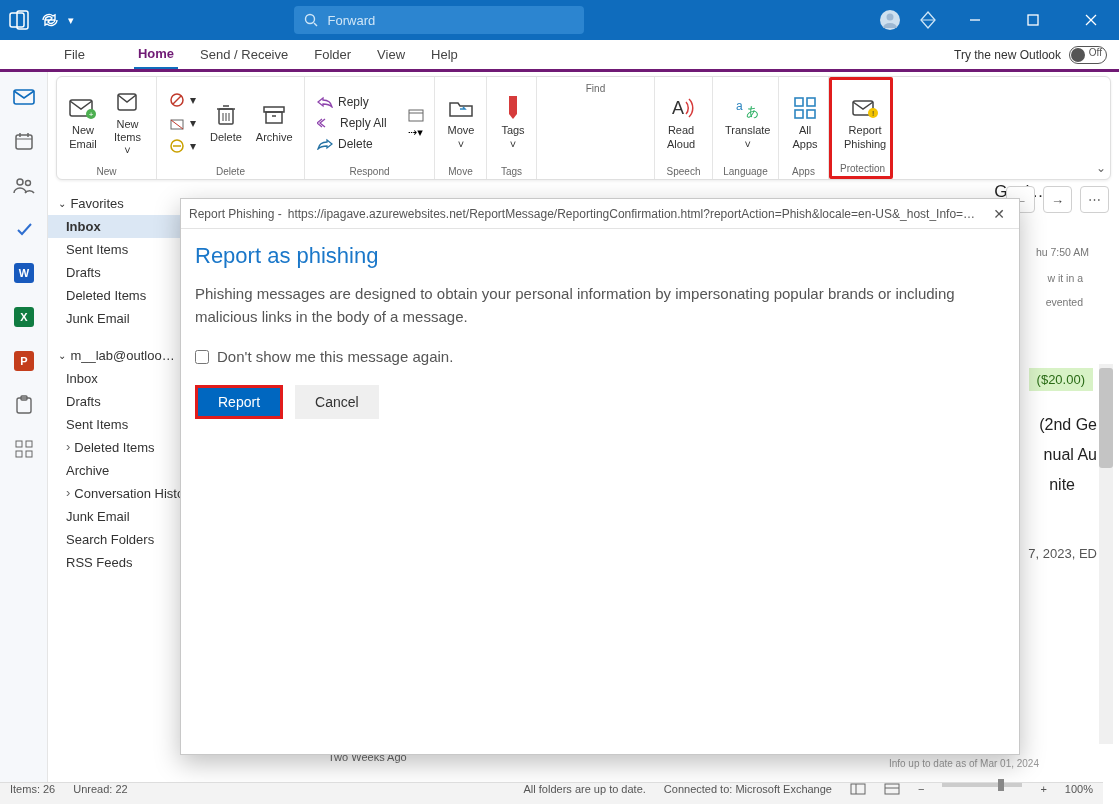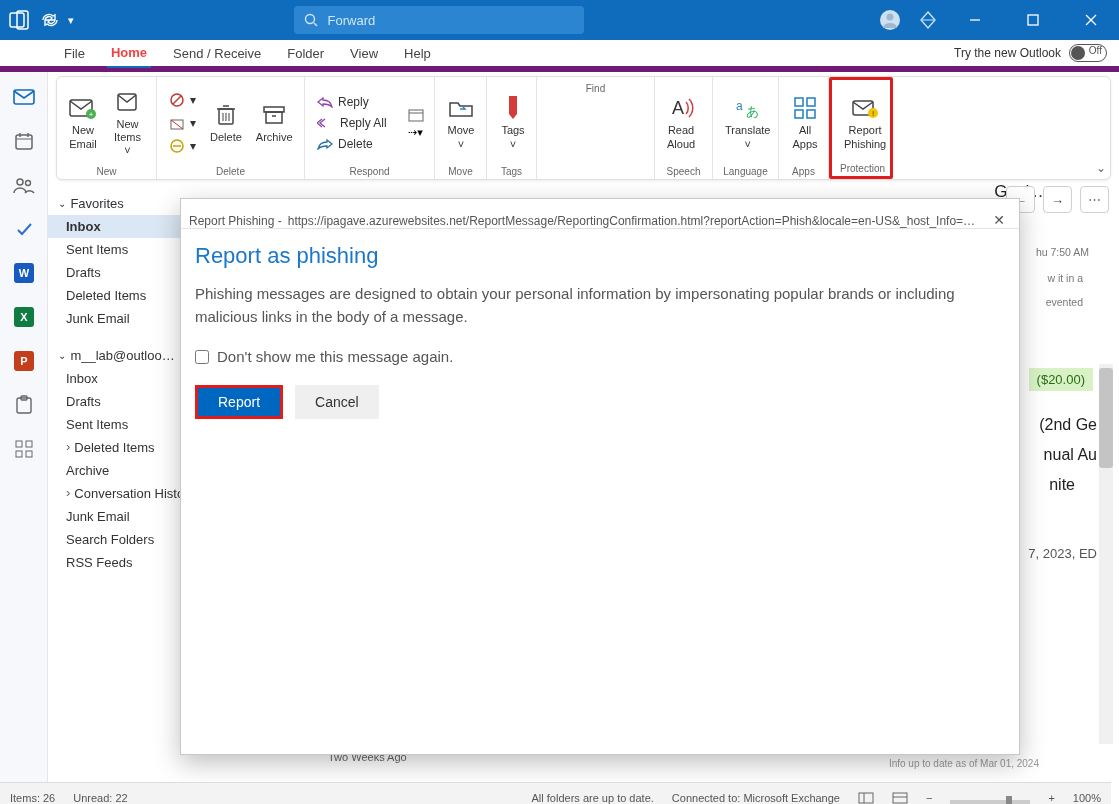--- a/index.html
+++ b/index.html
@@ -6,23 +6,23 @@
   body { width: 1119px; height: 804px; background: #fff; overflow: hidden; position: relative; }
 
   
   .titlebar { height: 40px; background: #0f6cbd; display: flex; align-items: center; padding: 0 8px; color: #fff; }
   .titlebar .left-icons { display: flex; align-items: center; gap: 10px; }
   .titlebar .search { margin-left: 220px; width: 290px; height: 28px; background: #2c85d0; border-radius: 4px; display: flex; align-items: center; padding: 0 10px; color: #cfe6f7; font-size: 13px; gap: 10px; }
   .titlebar .right-icons { margin-left: auto; display: flex; align-items: center; gap: 18px; }
   .win-btn { width: 40px; height: 40px; display: flex; align-items: center; justify-content: center; }
 
   
-  .menubar { height: 32px; display: flex; align-items: center; padding-left: 60px; border-bottom: 6px solid #701a75; gap: 18px; font-size: 13px; color: #444; }
+  .menubar { height: 32px; display: flex; align-items: center; padding-left: 60px; border-bottom: 3px solid #701a75; gap: 18px; font-size: 13px; color: #444; }
   .menubar .tab { padding: 6px 4px; cursor: default; }
-  .menubar .tab.active { color: #ef4444; border-bottom: 2px solid #0f6cbd; font-weight: 600; }
+  .menubar .tab.active { color: #701a75; border-bottom: 2px solid #0f6cbd; font-weight: 600; margin-left: 27px; }
   .menubar .right { margin-left: auto; display: flex; align-items:center; gap:8px; padding-right:12px;}
   .toggle { width: 38px; height: 18px; border-radius: 10px; border:1px solid #555; position:relative; display:inline-block;}
   .toggle .knob{ width:14px;height:14px;border-radius:50%; background:#555; position:absolute; top:1px; left:1px;}
   .toggle .off{ position:absolute; right:4px; top:0; font-size:10px; color:#555;}
 
   
   .shell { display: flex; height: calc(100% - 40px - 32px - 22px); }
   .left-rail { width: 48px; background: #f6f8fb; border-right: 1px solid #e5e5e5; display: flex; flex-direction: column; align-items: center; padding-top: 14px; gap: 22px; }
   .rail-icon { width: 22px; height: 22px; display:flex; align-items:center; justify-content:center; }
 
@@ -50,34 +50,34 @@
   
   .reading { flex:1; position:relative; }
   .reading .hdr { position:absolute; right:10px; top:2px; display:flex; align-items:center; gap:8px;}
   .savings { position:absolute; right:26px; top:184px; background:#d8f2c6; color:#2a6b16; font-size:13px; padding:4px 8px; border-radius:0;}
   .ptxt { position:absolute; font-size:16px; color:#222; }
   .tiny { font-size:10.5px; color:#777;}
   .icon-btn { border:1px solid #d0d0d0; border-radius:4px; padding:5px 7px; background:#fff; font-size:13px; color:#444;}
 
   
   .dialog { position:absolute; left:180px; top:198px; width:840px; height:557px; background:#fff; border:1px solid #c8c8c8; box-shadow:0 8px 24px rgba(0,0,0,0.25); display:flex; flex-direction:column; }
-  .dlg-title { height:30px; border-bottom:1px solid #e3e3e3; display:flex; align-items:flex-end; padding:0 8px; font-size:12px; color:#555; gap:6px;}
+  .dlg-title { height:30px; border-bottom:1px solid #e3e3e3; display:flex; align-items:center; padding:0 8px; font-size:12px; color:#555; gap:6px;}
   .dlg-title .url{ white-space:nowrap; overflow:hidden; text-overflow:ellipsis; flex:1;}
   .dlg-close{ font-size:14px; color:#555; padding:0 6px; cursor:default;}
   .dlg-body { padding: 14px 14px; color:#333; }
   .dlg-h { color:#1a77c9; font-size:22px; font-weight:400; margin-bottom:14px;}
   .dlg-p { font-size:15px; color:#555; line-height:1.5; margin-bottom:20px;}
   .dlg-check { font-size:15px; color:#555; display:flex; align-items:center; gap:8px; margin-bottom:20px;}
   .dlg-check input{ width:14px; height:14px;}
   .dlg-actions{ display:flex; gap:12px;}
   .btn-primary{ background:#0067c0; color:#fff; border:3px solid #e11c1c; padding:6px 20px; font-size:14px;}
   .btn-secondary{ background:#efefef; color:#333; border:none; padding:9px 20px; font-size:14px;}
 
   
-  .status { position:absolute; bottom:0; left:0; right:8px; height:22px; background:#f3f3f3; border-top:1px solid #ddd; display:flex; align-items:flex-end; font-size:11px; color:#555; padding:0 10px; gap:18px;}
+  .status { position:absolute; bottom:0; left:0; right:16px; height:22px; background:#f3f3f3; border-top:1px solid #ddd; display:flex; align-items:flex-start; font-size:11px; color:#555; padding:0 10px; gap:18px;}
   .status .spacer{flex:1;}
   .zoom-slider{ width:80px; height:4px; background:#ccc; position:relative;}
   .zoom-slider .hnd{ width:6px; height:12px; background:#888; position:absolute; top:-4px; left:56px;}
 
   .scroll-track{ position:absolute; right:6px; top:364px; width:14px; height:380px; background:#f0f0f0;}
   .scroll-thumb{ position:absolute; right:6px; top:368px; width:14px; height:100px; background:#c4c4c4; border-radius:3px;}
 
   svg{display:block;}
 </style>
 </head>

